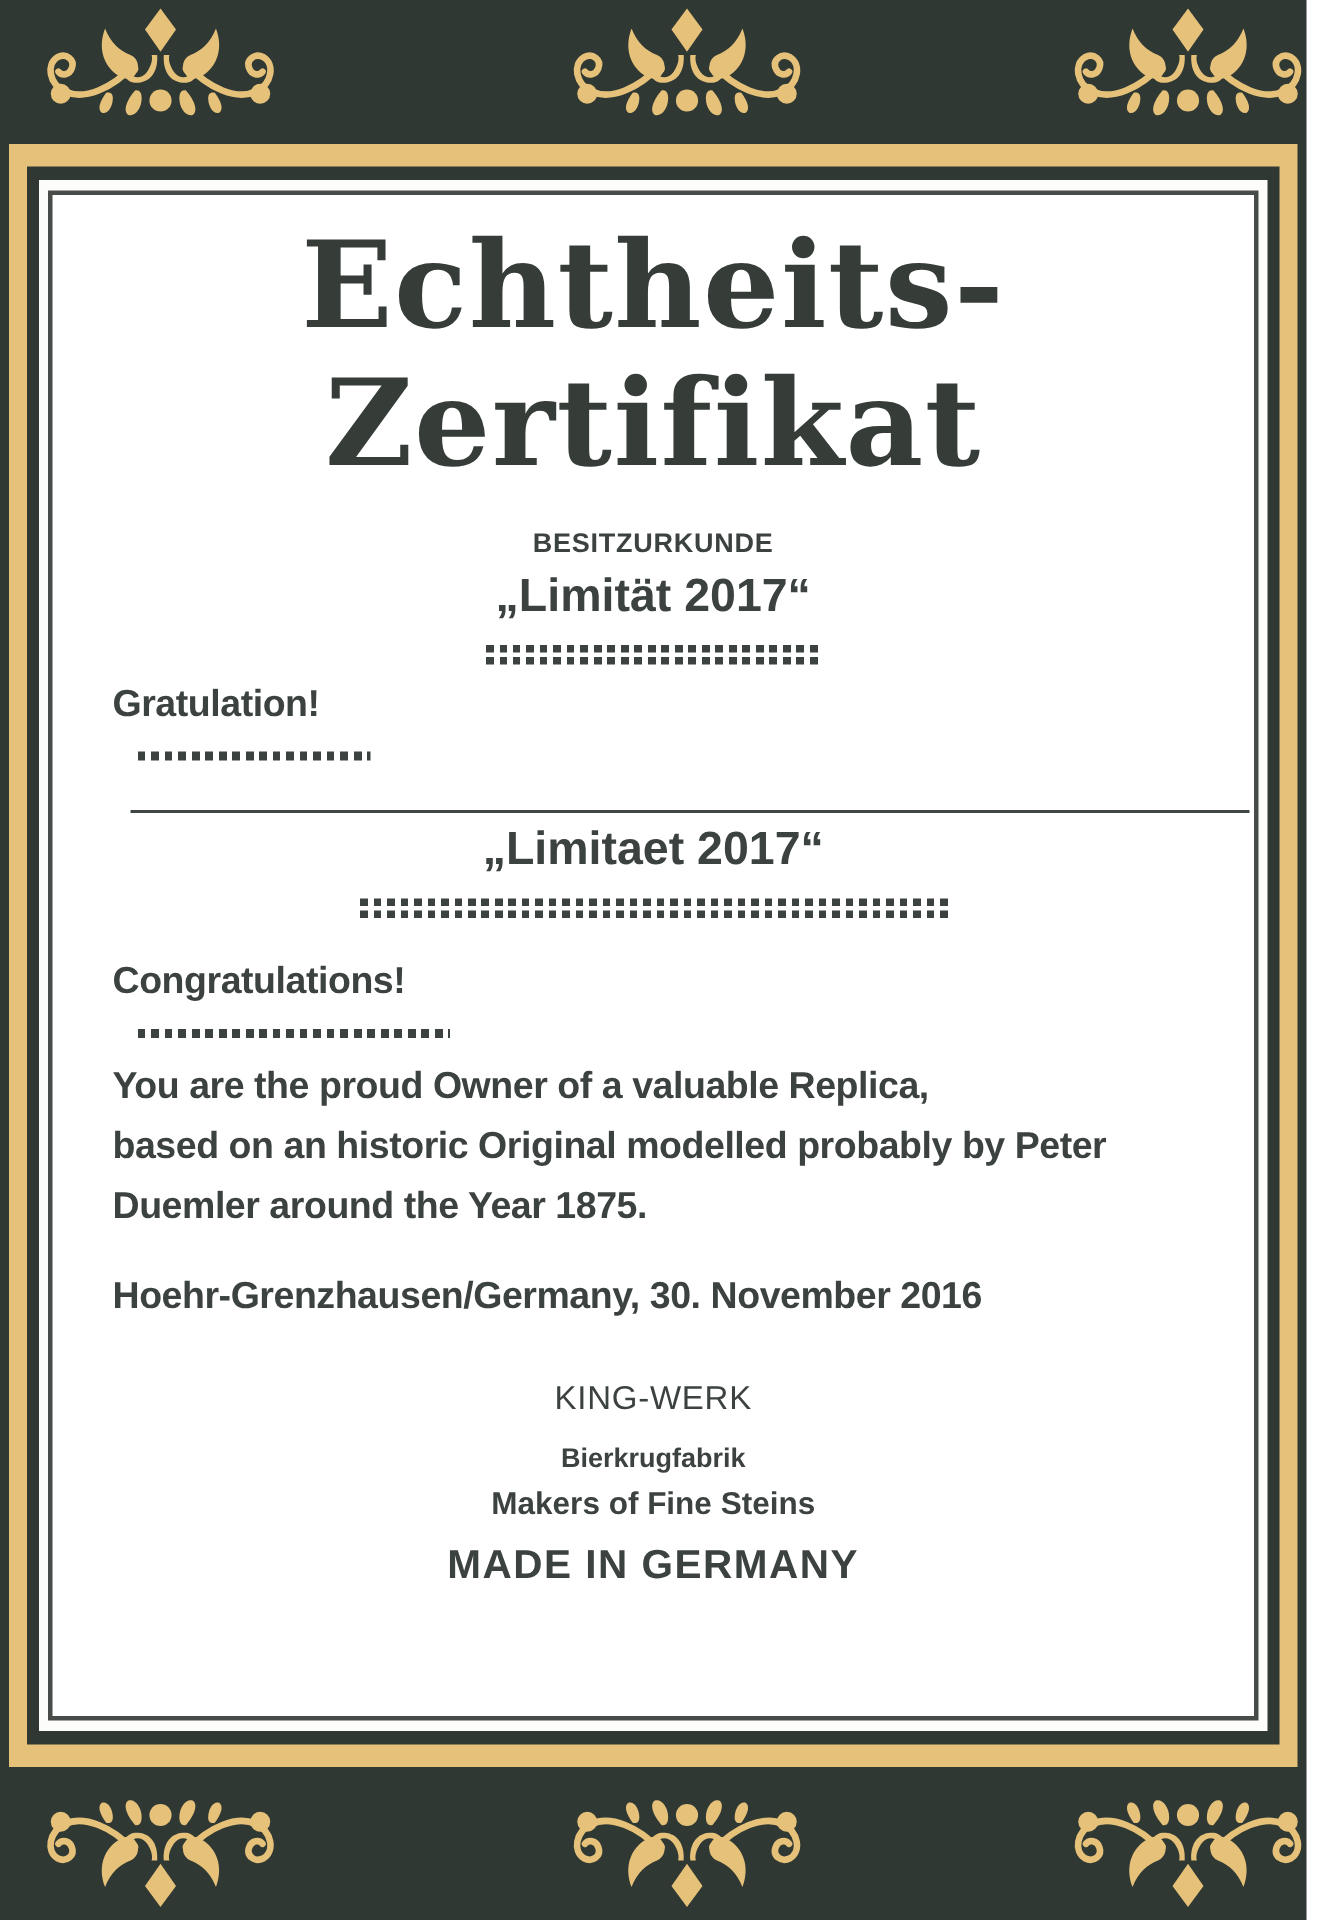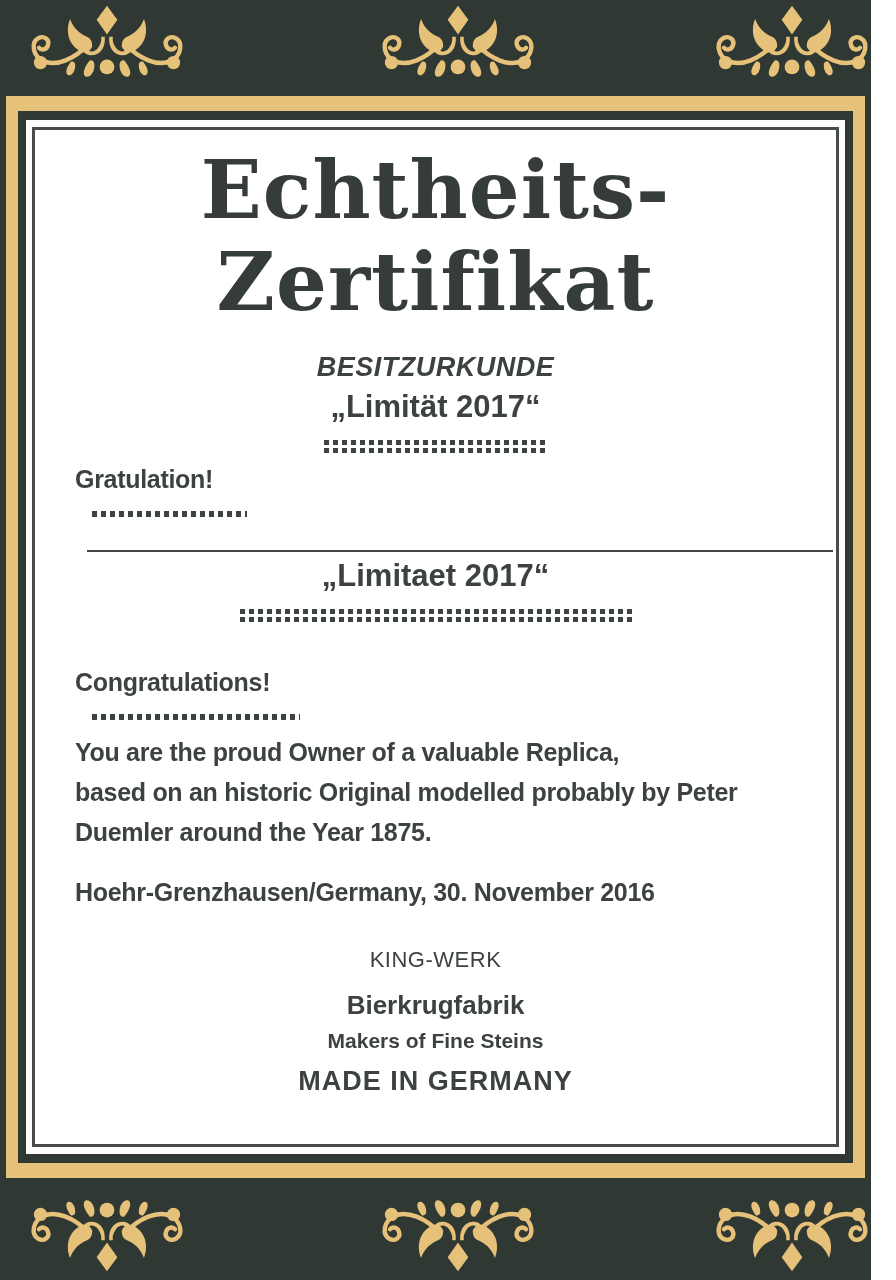--- a/index.html
+++ b/index.html
@@ -24,21 +24,21 @@
   .orn.top{top:4px;}
   .orn.bottom{bottom:7px;transform:scaleY(-1);}
   .orn.p1{left:22px;} .orn.p2{left:373px;} .orn.p3{left:707px;}
   
   .blackletter{
     margin:14px 0 0;text-align:center;
     font-family:"DejaVu Serif",serif;font-weight:700;
     font-size:80px;line-height:1.15;letter-spacing:1px;color:#363d39;
   }
   .c{text-align:center;}
-  .h-main{margin-top:24px;font-size:27px;font-weight:700;letter-spacing:.5px;font-style:italic;}
+  .h-main{margin-top:24px;font-size:18px;font-weight:700;letter-spacing:.5px;}
   .h-sub{margin-top:6px;font-size:31px;font-weight:700;}
   .bodyline,.salut,.dateline{
     font-size:25px;font-weight:700;letter-spacing:-.3px;
     padding-left:40px;white-space:nowrap;
   }
   .salut{margin-top:12px;}
   .para{margin-top:12px;}
   .para .bodyline{line-height:40px;}
   .dateline{margin-top:26px;}
   
@@ -54,23 +54,23 @@
       repeating-linear-gradient(90deg,var(--ink,#3c423f) 0 5px,transparent 5px 9px);
     background-size:100% 5px,100% 5px;
     background-position:0 0,0 8px;
     background-repeat:no-repeat,no-repeat;
   }
   .sep-de{width:224px;}
   .sep-en{width:392px;}
   .w-de{width:155px;} .w-en{width:208px;}
   .rule{height:2px;background:#404643;width:746px;margin:33px 0 0 52px;}
   .h-en{margin-top:36px;}
-  .salut-en{margin-top:46px;}
+  .salut-en{margin-top:28px;}
   .maker-name{margin-top:40px;font-size:22px;font-weight:400;letter-spacing:.5px;}
-  .maker-l2{margin-top:17px;font-size:26px;font-weight:700;}
+  .maker-l2{margin-top:17px;font-size:18px;font-weight:700;}
   .maker-l3{margin-top:8px;font-size:21px;font-weight:700;}
   .made-in{margin-top:13px;font-size:27px;font-weight:700;letter-spacing:1px;}
 </style>
 </head>
 <body>
 
 <svg width="0" height="0" style="position:absolute" aria-hidden="true">
   <defs>
     <symbol id="flourish" viewBox="0 0 230 120">
       <g fill="currentColor">

